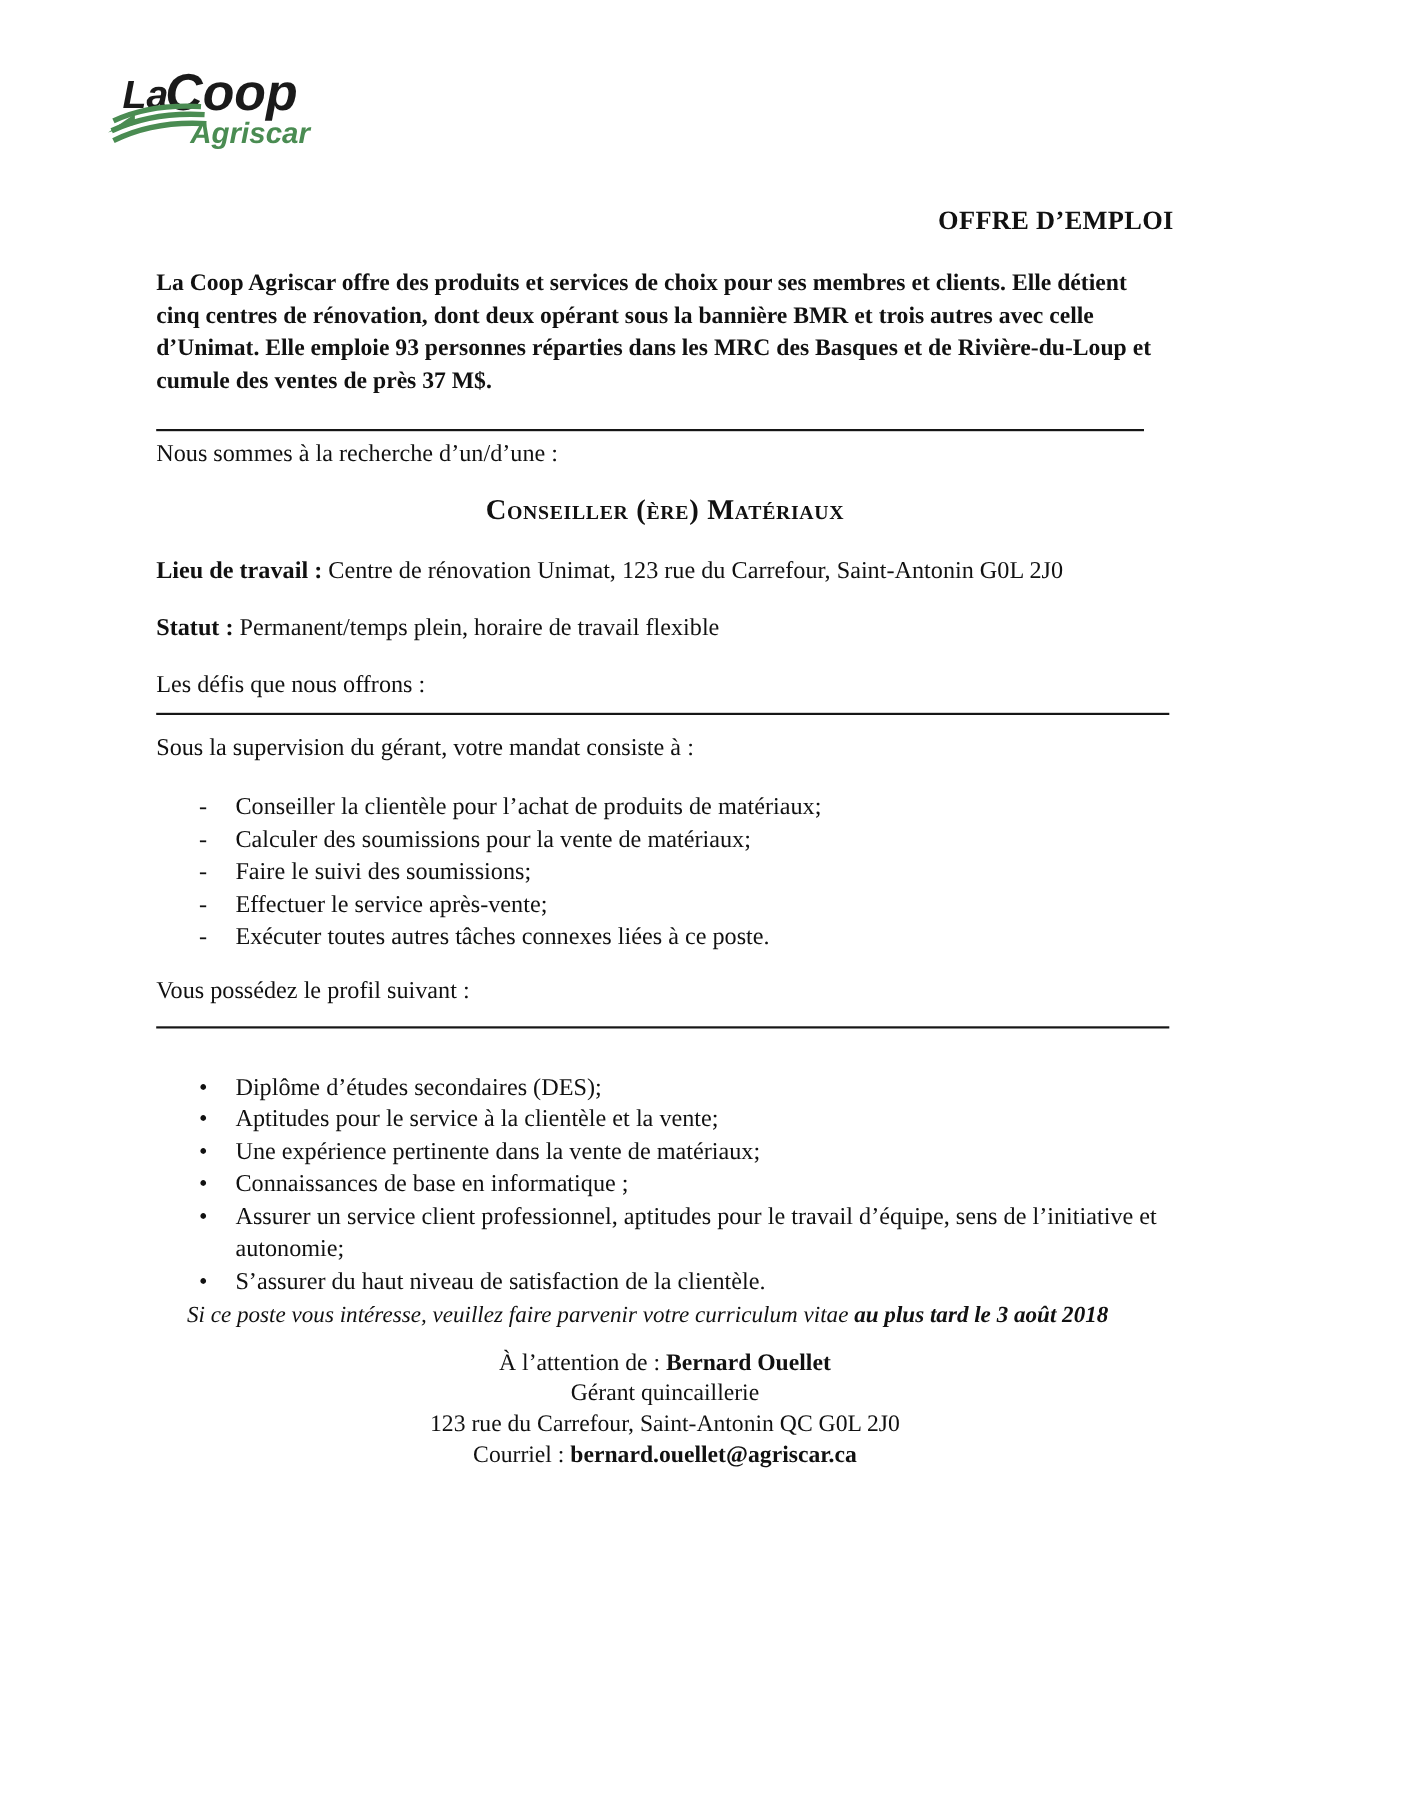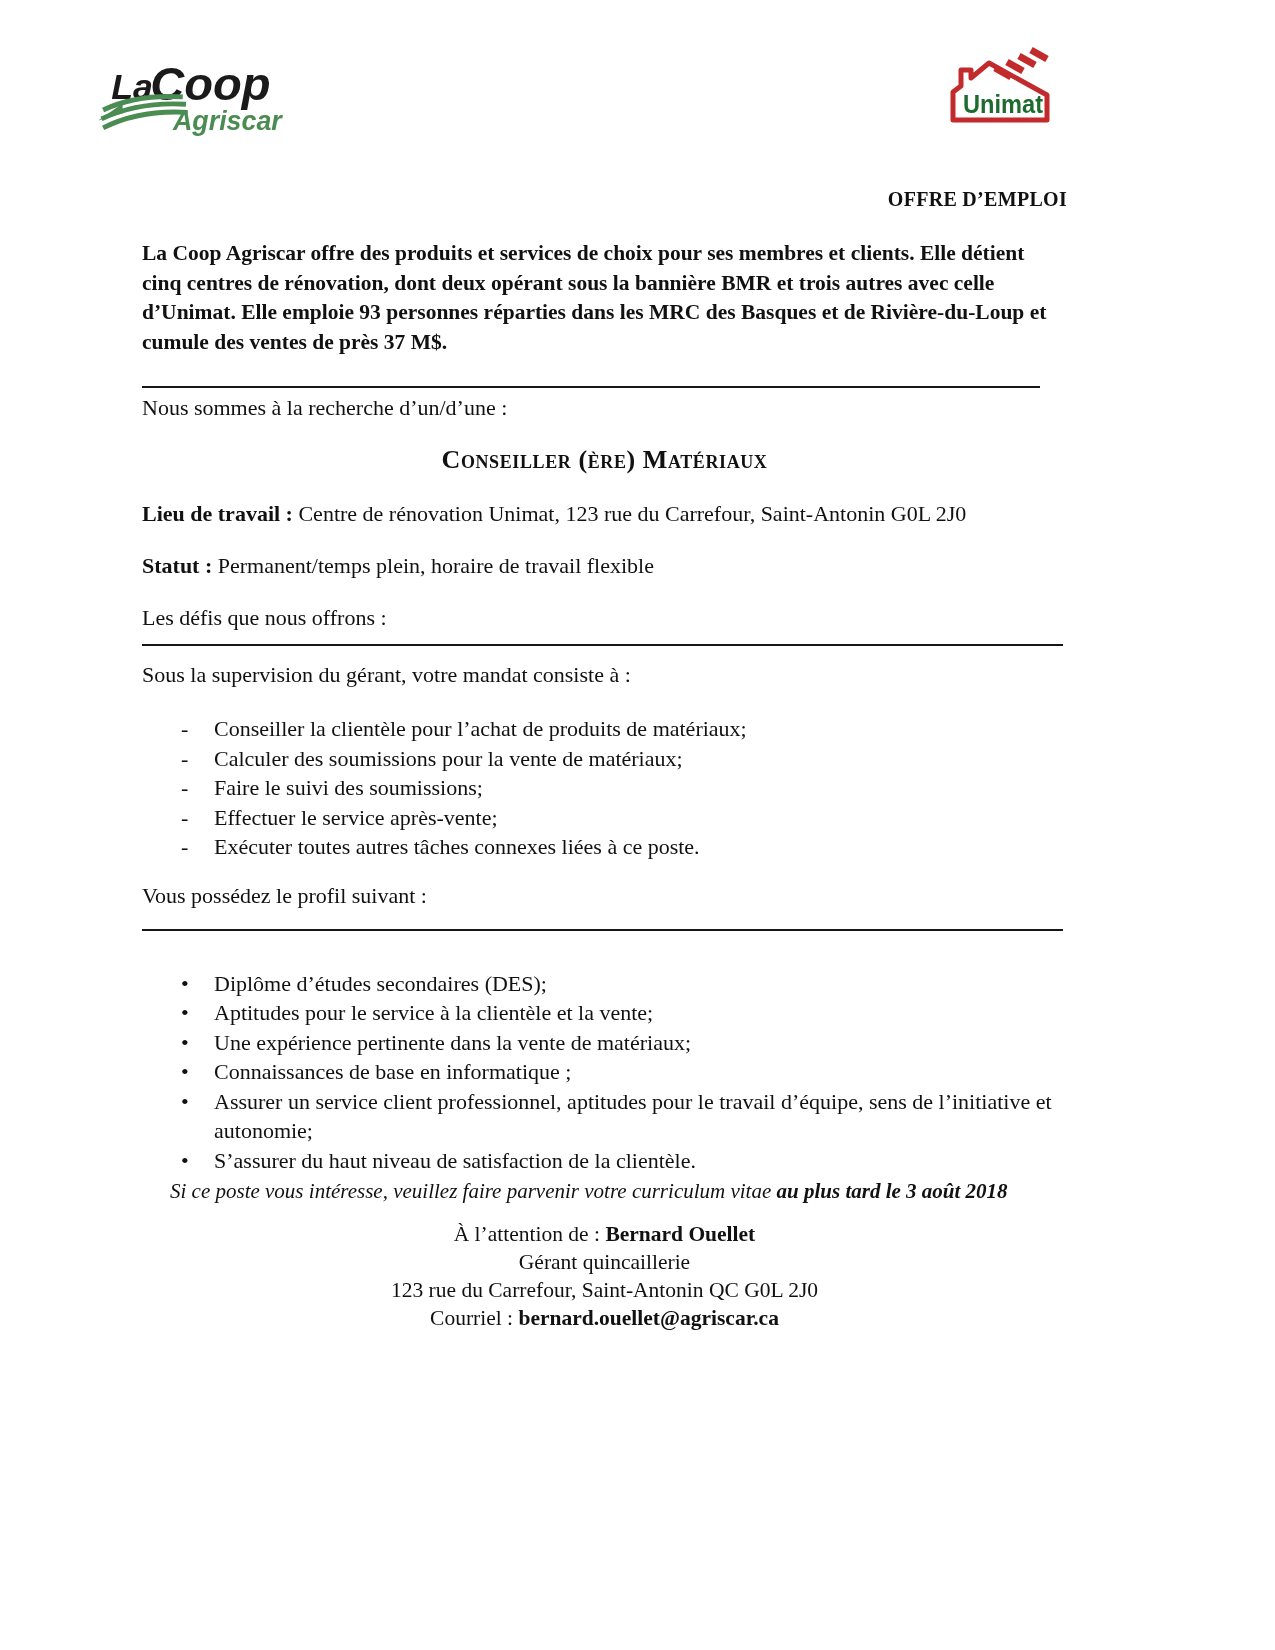--- a/index.html
+++ b/index.html
@@ -9,21 +9,21 @@
     background:#ffffff;
     font-family:"Liberation Serif","DejaVu Serif",serif;
     color:#111111;
     overflow:hidden;
   }
   .logo { position:absolute; }
   .logo-lacoop { left:95px; top:38px; }
   .logo-unimat { left:943px; top:46px; }
   .content { position:absolute; left:142px; top:0; width:925px; }
 
-  .doc-title { margin-top:188px; text-align:right; font-weight:bold; font-size:20px; letter-spacing:0.3px; }
+  .doc-title { margin-top:188px; text-align:right; font-weight:bold; font-size:24px; letter-spacing:0.3px; }
 
   .intro { margin-top:28px; font-weight:bold; font-size:21.5px; line-height:29.5px; }
 
   .rule { border-top:2px solid #161616; height:0; }
   .rule1 { margin-top:29px; width:898px; }
   .rule2 { margin-top:13px; width:921px; }
   .rule3 { margin-top:20px; width:921px; }
 
   .h-bold { font-weight:normal; font-size:22px; }
   .nous { margin-top:7px; }
@@ -63,32 +63,20 @@
       <g fill="none" stroke-width="6">
         <path d="M10,88 C40,74 75,70 108,72" stroke="#4a8c52"></path>
         <path d="M8,99  C42,83 78,79 112,81" stroke="#4a8c52"></path>
         <path d="M10,110 C44,93 80,89 114,91" stroke="#4a8c52"></path>
       </g>
       <path d="M4,101 L34,80 L34,92 Z" fill="#4a8c52"></path>
       <text class="logo-sans" x="96" y="113" font-size="33" font-weight="bold" font-style="italic" fill="#4a8c52">Agriscar</text>
     </svg>
   </div>
 
-  <div class="logo logo-unimat">
-    <svg width="118" height="78" viewBox="0 0 118 78">
-      <g stroke-width="7" stroke-linecap="butt">
-        <line x1="52" y1="22" x2="68" y2="31" stroke="#c22a2c"></line>
-        <line x1="64" y1="16" x2="80" y2="25" stroke="#c22a2c"></line>
-        <line x1="76" y1="10" x2="92" y2="19" stroke="#c22a2c"></line>
-        <line x1="88" y1="4" x2="104" y2="13" stroke="#c22a2c"></line>
-      </g>
-      <path d="M10,74 L10,46 L18,40 L18,24 L28,24 L28,32 L46,17 L104,49 L104,74 Z" fill="none" stroke-width="5" stroke-linejoin="round" stroke="#c22a2c"></path>
-      <text class="logo-sans" x="20" y="67" font-size="26" font-weight="bold" textLength="80" lengthAdjust="spacingAndGlyphs" fill="#1e6b2e">Unimat</text>
-    </svg>
-  </div>
 
   <div class="content">
 
     <div class="doc-title">OFFRE D’EMPLOI</div>
 
     <p class="intro">La Coop Agriscar  offre des produits et services de choix pour ses membres et clients. Elle détient cinq centres de rénovation, dont deux opérant sous la bannière BMR et trois autres avec celle d’Unimat. Elle emploie 93 personnes réparties dans les MRC des Basques et de Rivière-du-Loup et cumule des ventes de près 37 M$.</p>
 
     <div class="rule rule1"></div>
 
     <div class="h-bold nous">Nous sommes à la recherche d’un/d’une :</div>

